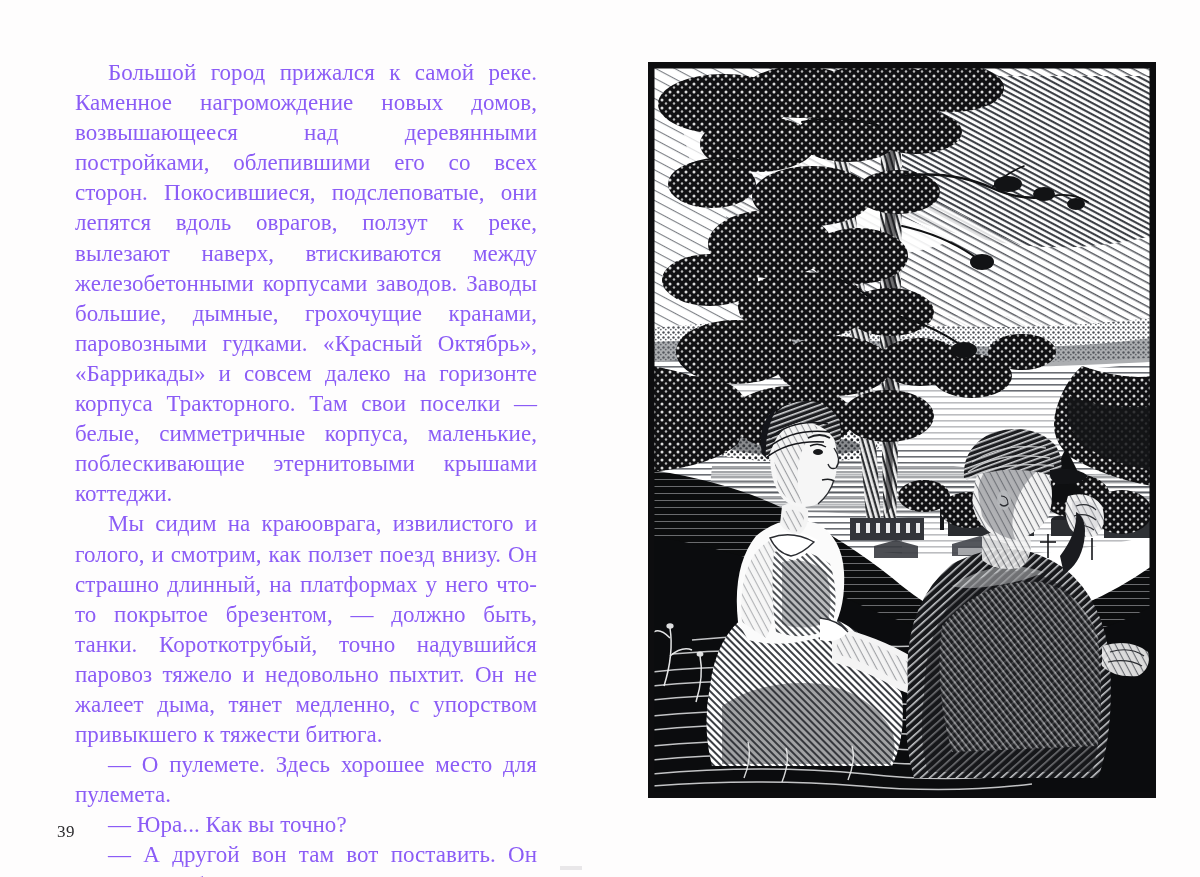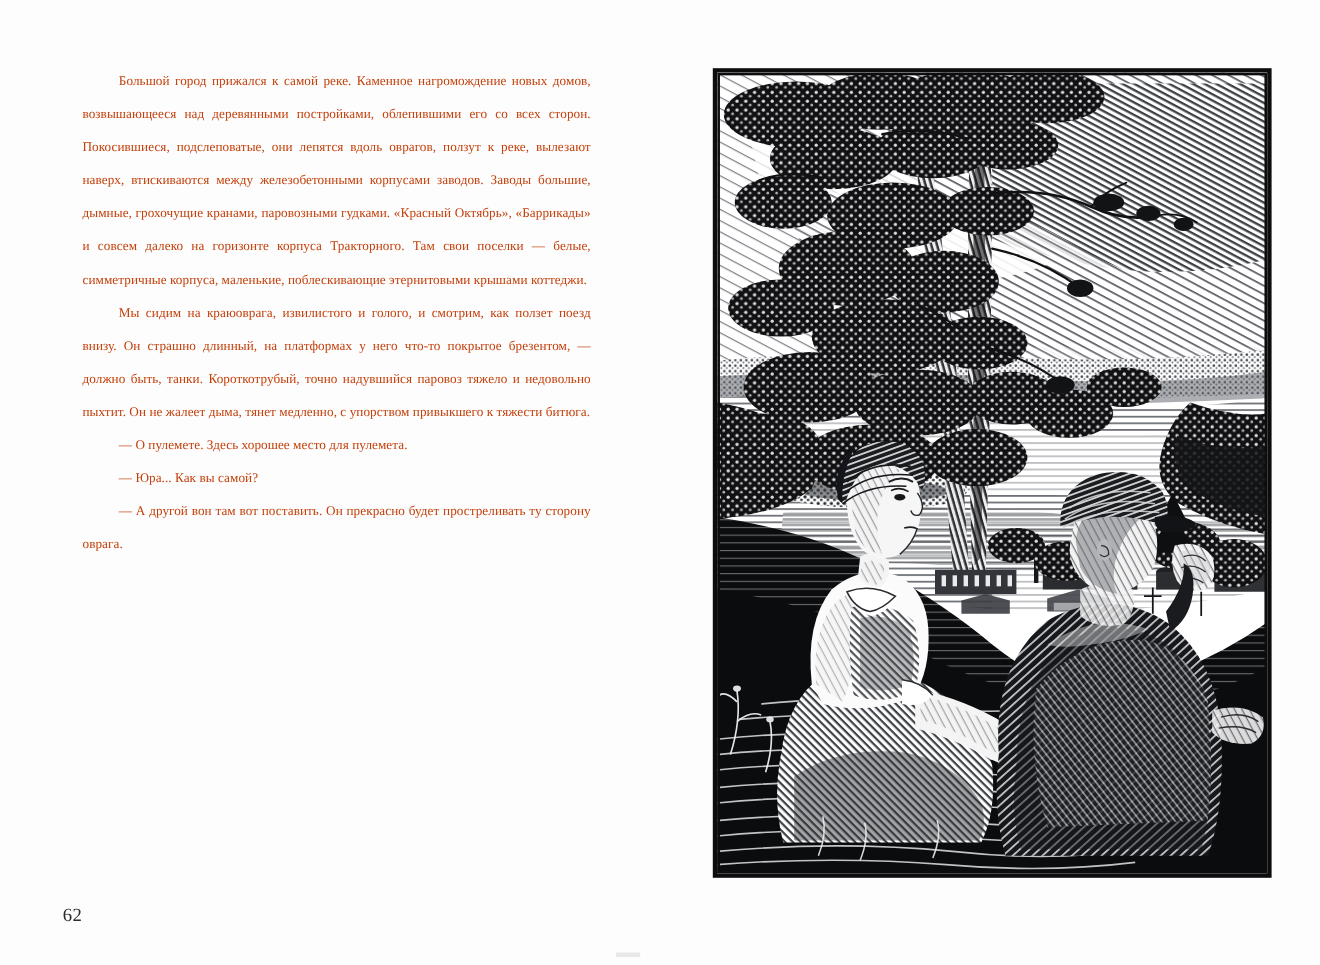--- a/index.html
+++ b/index.html
@@ -23,23 +23,23 @@
   
   .text-column {
     position: absolute;
     left: 75px;
     top: 58px;
     width: 462px;
   }
 
   .para {
     margin: 0;
-    font-size: 12px;
+    font-size: 23px;
     line-height: 30.1px;
-    color: #c2410c;
+    color: #8b5cf6;
     text-align: justify;
     text-indent: 33px;
     letter-spacing: 0.05px;
     -webkit-font-smoothing: antialiased;
     hyphens: manual;
   }
 
   .para.dlg {
     text-indent: 33px;
   }
@@ -83,26 +83,26 @@
 </style>
 </head>
 <body>
 
 <div class="page">
 
   <div class="text-column">
     <p class="para">Большой город прижался к самой реке. Каменное нагромождение новых домов, возвышающееся над деревянными постройками, облепившими его со всех сторон. Покосившиеся, подслеповатые, они лепятся вдоль оврагов, ползут к реке, вылезают наверх, втискиваются между железобетонными корпусами заводов. Заводы большие, дымные, грохочущие кранами, паровозными гудками. «Красный Октябрь», «Баррикады» и совсем далеко на горизонте корпуса Тракторного. Там свои поселки — белые, симметричные корпуса, маленькие, поблескивающие этернитовыми крышами коттеджи.</p>
     <p class="para">Мы сидим на краюоврага, извилистого и голого, и смотрим, как ползет поезд внизу. Он страшно длинный, на платформах у него что-то покрытое брезентом, — должно быть, танки. Короткотрубый, точно надувшийся паровоз тяжело и недовольно пыхтит. Он не жалеет дыма, тянет медленно, с упорством привыкшего к тяжести битюга.</p>
     <p class="para dlg">— О пулемете. Здесь хорошее место для пулемета.</p>
-    <p class="para dlg">— Юра... Как вы самой?</p>
+    <p class="para dlg">— Юра... Как вы точно?</p>
     <p class="para dlg">— А другой вон там вот поставить. Он прекрасно будет простреливать ту сторону оврага.</p>
 
   </div>
 
-  <div class="folio">62</div>
+  <div class="folio">39</div>
   <div class="bottom-mark"></div>
 
   <div class="illustration">
     <svg class="illo-svg" viewBox="0 0 500 728" preserveAspectRatio="none">
       <defs>
 
         <pattern id="skyHatch" width="7" height="7" patternUnits="userSpaceOnUse" patternTransform="rotate(28)">
           <rect width="7" height="7" fill="#ffffff"></rect>
           <rect width="7" height="1.5" fill="#55585e"></rect>
         </pattern>

